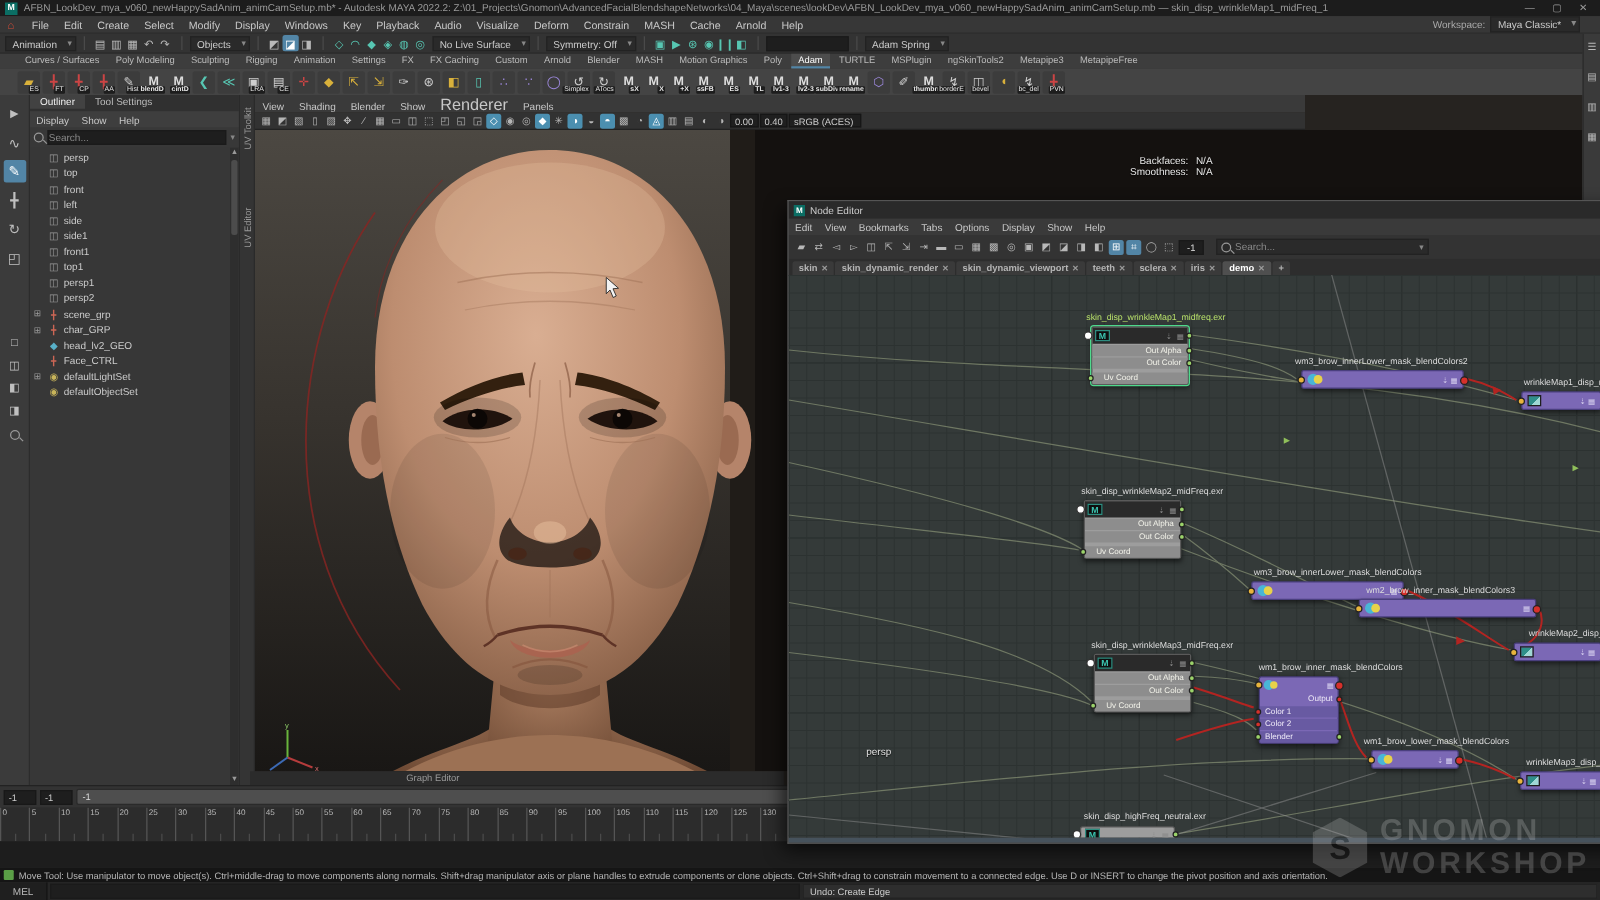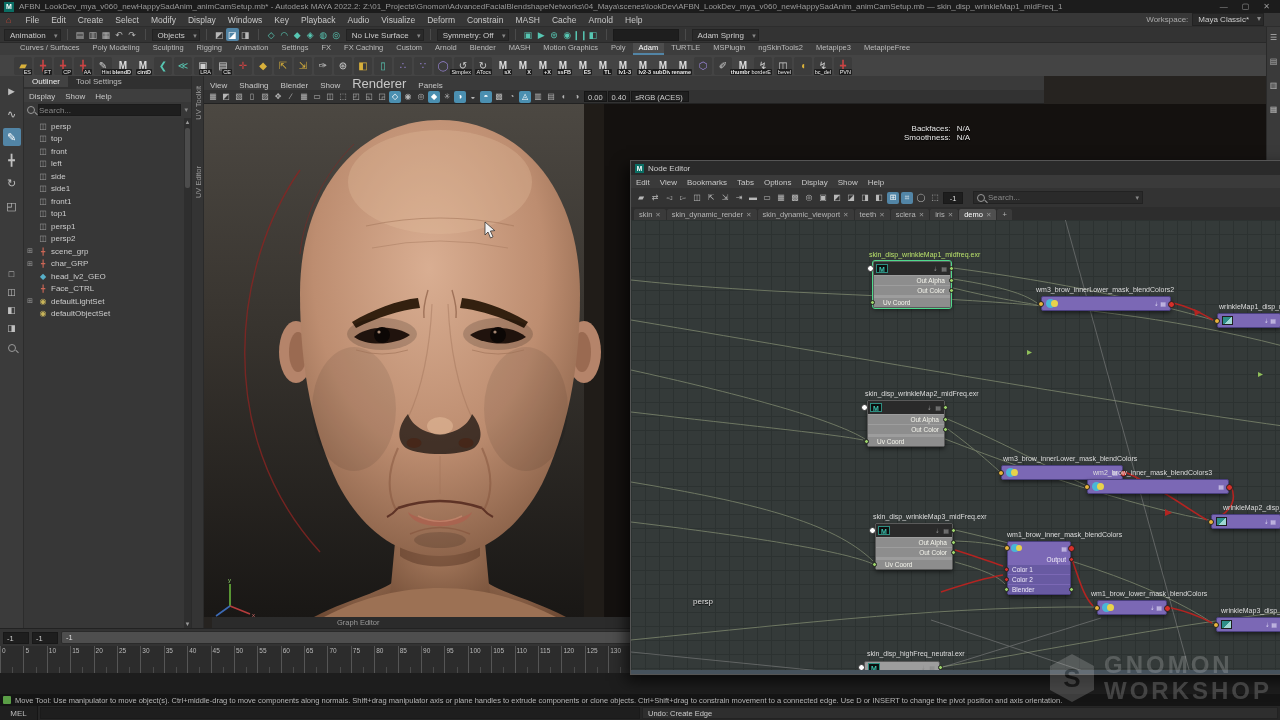--- a/index.html
+++ b/index.html
@@ -71,21 +71,21 @@
   
   #viewport{position:absolute;left:204px;top:76px;width:1062px;height:552px;background:#262320;}
   #vp-menus{height:14px;background:#3a3a3a;display:flex;align-items:center;width:840px;}
   #vp-icons{height:14px;background:#323232;display:flex;align-items:center;gap:1px;width:840px;padding-left:3px;border-bottom:1px solid #222;}
   .vico{width:12px;height:12px;display:flex;align-items:center;justify-content:center;color:#b5b5b5;font-size:8px;border-radius:2px;flex:none;}
   .vico.active{background:#4b8fb0;color:#fff;}
   .vp-field{background:#1f1f1f;border:1px solid #161616;color:#ccc;font-size:7.5px;padding:0 3px;height:11px;line-height:11px;}
   #vp-canvas{position:absolute;left:0;top:28px;width:1062px;height:513px;overflow:hidden;}
   #vp-hud{position:absolute;left:700px;top:20px;text-align:left;font-size:8px;color:#e8e8e8;text-shadow:0 1px 1px #000;}
   #vp-hud .hrow{display:flex;gap:6px;justify-content:flex-end;}
-  #graph-editor-strip{position:absolute;left:212px;top:617px;width:427px;height:11px;background:#2b2b2b;font-size:7.5px;color:#9a9a9a;padding-left:125px;line-height:11px;}
+  #graph-editor-strip{position:absolute;left:200px;top:617px;width:427px;height:11px;background:#2b2b2b;font-size:7.5px;color:#9a9a9a;padding-left:125px;line-height:11px;}
   
   #attr-strip{position:absolute;left:1042px;top:76px;width:224px;height:46px;background:#3c3c3c;z-index:5;}
   #attr-menus{display:flex;gap:1px;height:13px;align-items:center;}
   #attr-menus .menu-item{padding:0 4px;font-size:7.5px;}
   .attr-bar{margin:1px 3px 0 3px;background:#4a4a4a;border:1px solid #2e2e2e;border-radius:2px;font-size:7.5px;color:#ddd;padding:1px 4px;height:12px;line-height:9px;white-space:nowrap;overflow:hidden;}
   #attr-focus{position:absolute;right:4px;top:29px;background:#33607e;color:#dce9f2;font-size:7.5px;padding:1px 8px;border-radius:2px;}
   
   #right-rail{position:absolute;right:0;top:27px;width:14px;height:601px;background:#3a3a3a;border-left:1px solid #2a2a2a;z-index:6;display:flex;flex-direction:column;align-items:center;gap:10px;padding-top:4px;}
   #right-rail .ticon{width:12px;height:12px;font-size:8px;}
   
@@ -94,21 +94,21 @@
   #ne-title .mlogo{width:9px;height:9px;background:#0b6e64;color:#fff;font-size:6.5px;font-weight:bold;text-align:center;line-height:9px;}
   #ne-menus{height:13px;background:#3a3a3a;display:flex;align-items:center;}
   #ne-menus .menu-item{padding:0 5px;font-size:8px;}
   #ne-toolbar{height:19px;background:#333;display:flex;align-items:center;gap:2px;padding-left:4px;}
   #ne-toolbar .ticon{width:12px;height:12px;font-size:8px;}
   .ne-field{background:#1e1e1e;color:#ddd;font-size:7.5px;width:20px;text-align:center;height:12px;line-height:12px;border:1px solid #191919;}
   #ne-search{margin-left:8px;display:flex;align-items:center;background:#2a2a2a;border:1px solid #222;height:13px;padding:0 3px;gap:3px;width:170px;}
   #ne-search input{border:none;background:transparent;flex:1;}
   #ne-search .dd{color:#888;font-size:7px;}
   #ne-tabs{height:13px;background:#2d2d2d;display:flex;align-items:flex-end;gap:1px;padding-left:3px;}
-  .netab{display:flex;align-items:center;gap:3px;background:#3a3a3a;color:#b5b5b5;font-size:7.5px;padding:1px 5px;border-radius:2px 2px 0 0;white-space:nowrap;}
+  .netab{display:flex;align-items:center;gap:3px;background:#3a3a3a;color:#b5b5b5;font-size:7.5px;padding:1px 5px;border-radius:2px 2px 0 0;white-space:nowrap;font-weight:bold;}
   .netab.active{background:#4f4f4f;color:#fff;}
   .netab .ntx{color:#999;font-size:6.5px;}
   #ne-canvas{position:relative;flex:1;overflow:hidden;background-color:#343a39;
     background-image:linear-gradient(#2c3231 1px,transparent 1px),linear-gradient(90deg,#2c3231 1px,transparent 1px),linear-gradient(#262b2a 1px,transparent 1px),linear-gradient(90deg,#262b2a 1px,transparent 1px);
     background-size:14px 14px,14px 14px,70px 70px,70px 70px;}
   #ne-bottom{height:4px;background:#46525c;}
   #wires{position:absolute;inset:0;pointer-events:none;}
   .nlabel{position:absolute;font-size:7px;color:#ddd;white-space:nowrap;z-index:3;}
   .nlabel.sel{color:#b8e06a;}
   .n-file{position:absolute;width:78px;background:#9d9d9d;border:1px solid #5a5a5a;border-radius:2px;box-shadow:0 2px 4px #0008;z-index:2;}

